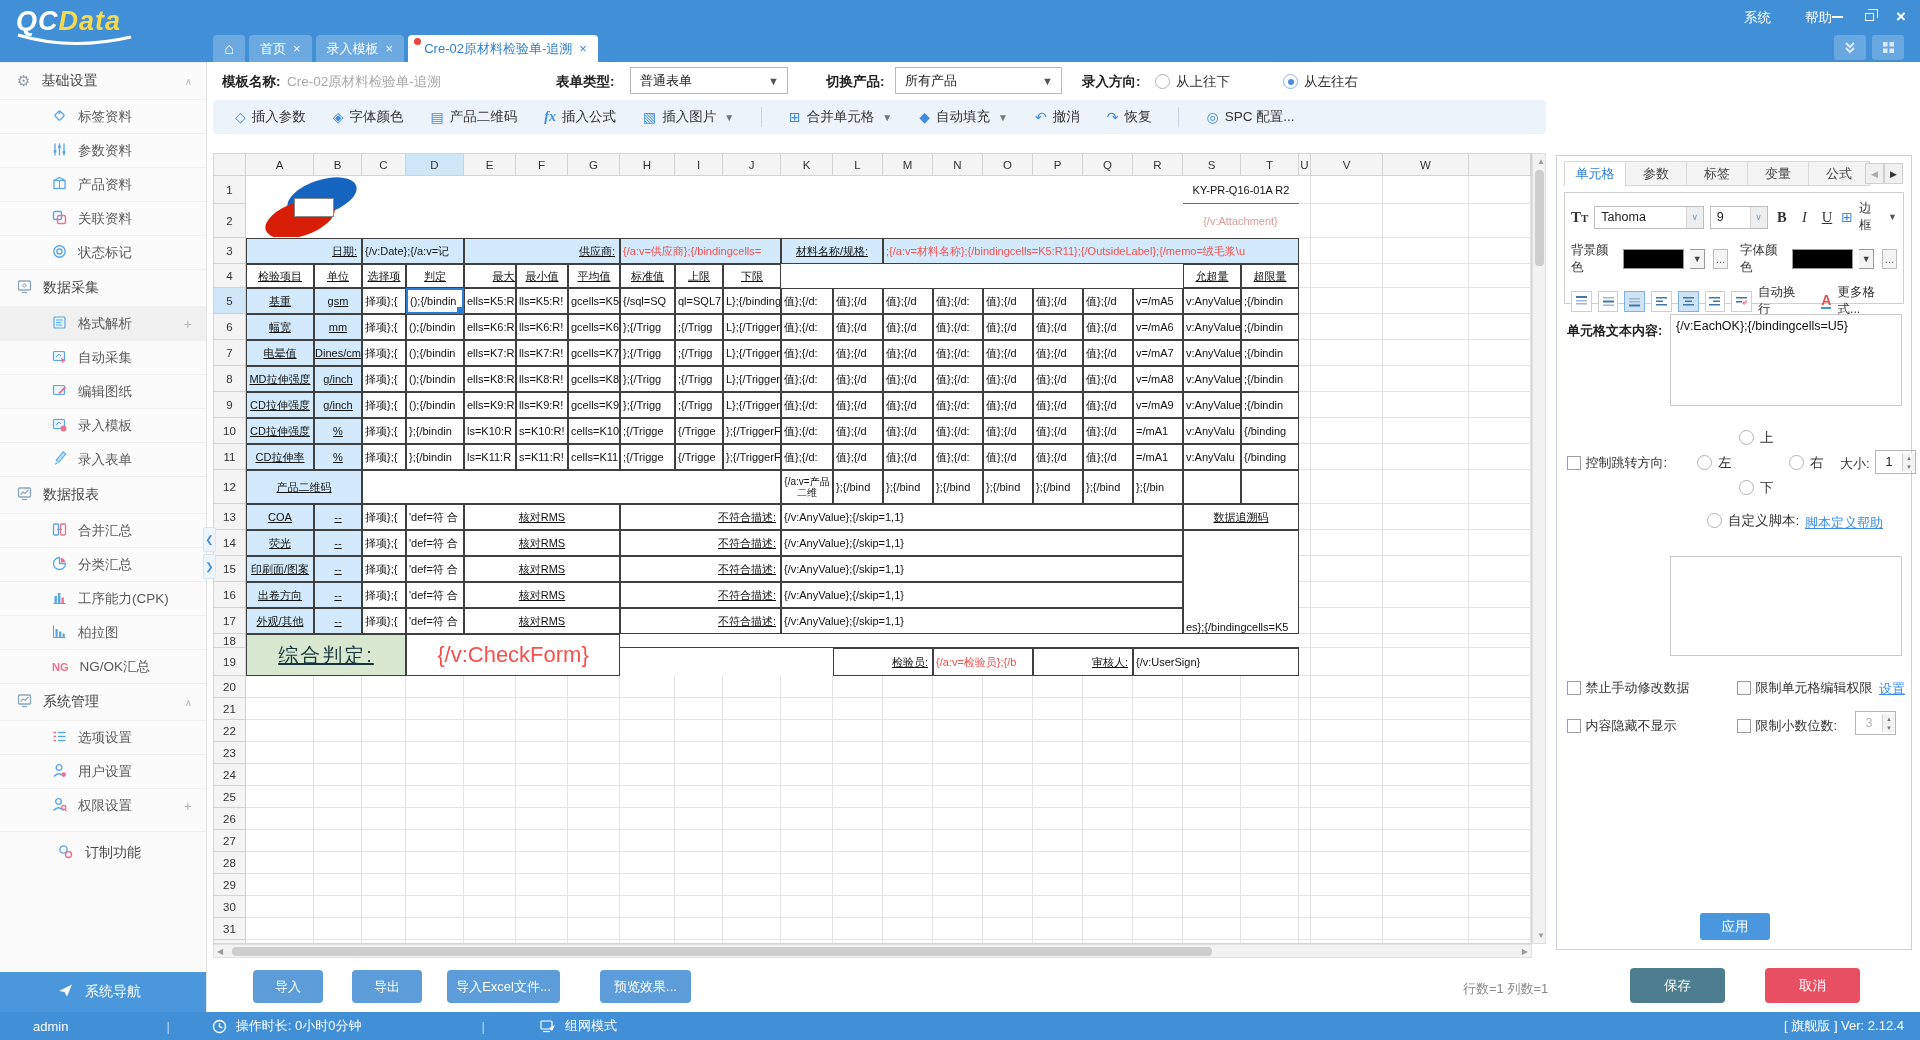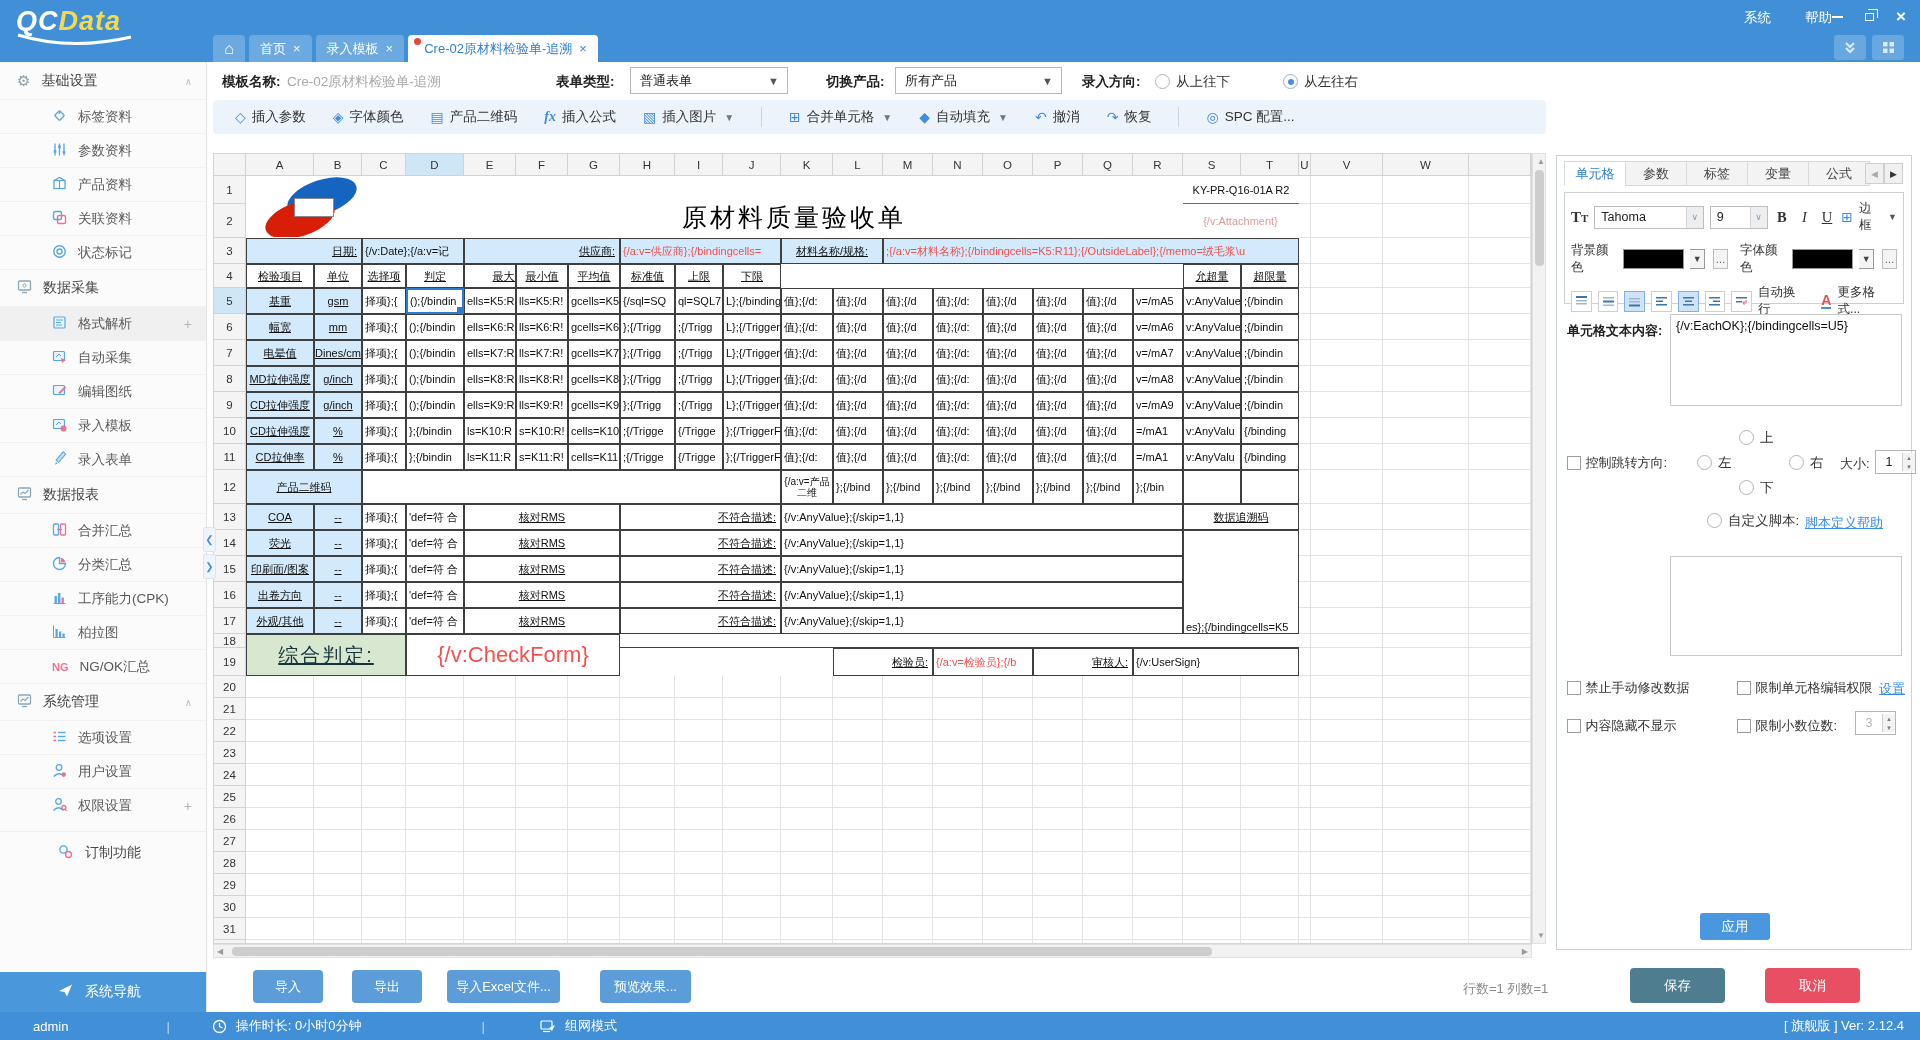--- a/index.html
+++ b/index.html
@@ -558,21 +558,20 @@
         <div class="hd" style="grid-area: 31 / 1 / span 1 / span 1;">30</div>
         <div class="hd" style="grid-area: 32 / 1 / span 1 / span 1;">31</div>
         <div class="hd" style="grid-area: 33 / 1 / span 1 / span 1;">32</div>
         <div class="cell nob logocell" style="grid-area: 2 / 2 / span 2 / span 3;">
           <div id="logo-art">
             <div class="el" style="left:38px;top:4px;width:72px;height:34px;background:#1565c0;transform:rotate(-18deg);"></div>
             <div class="el" style="left:16px;top:26px;width:72px;height:34px;background:#d81e06;transform:rotate(-18deg);"></div>
             <div style="position:absolute;left:46px;top:22px;width:40px;height:19px;background:#fff;border:1px solid #888;"></div>
           </div>
         </div>
-        <div class="cell title cent" style="grid-area: 2 / 5 / span 2 / span 15;">原材料质量验收单</div>
         <div class="cell doccode cent" style="grid-area: 2 / 20 / span 1 / span 2;">KY-PR-Q16-01A  R2</div>
         <div class="cell pink cent nob" style="grid-area: 3 / 20 / span 1 / span 2;">{/v:Attachment}</div>
         <div class="cell lb dk right u" style="grid-area: 4 / 2 / span 1 / span 2;">日期:</div>
         <div class="cell lb dk clip" style="grid-area: 4 / 4 / span 1 / span 2;">{/v:Date};{/a:v=记</div>
         <div class="cell lb dk right u" style="grid-area: 4 / 6 / span 1 / span 3;">供应商:</div>
         <div class="cell lb dk red clip" style="grid-area: 4 / 9 / span 1 / span 3;">{/a:v=供应商};{/bindingcells=</div>
         <div class="cell lb dk cent u" style="grid-area: 4 / 12 / span 1 / span 2;">材料名称/规格:</div>
         <div class="cell lb dk red clip" style="grid-area: 4 / 14 / span 1 / span 8;">;{/a:v=材料名称};{/bindingcells=K5:R11};{/OutsideLabel};{/memo=绒毛浆\u</div>
         <div class="cell dk cent u" style="grid-area: 5 / 2 / span 1 / span 1;">检验项目</div>
         <div class="cell dk cent u" style="grid-area: 5 / 3 / span 1 / span 1;">单位</div>

